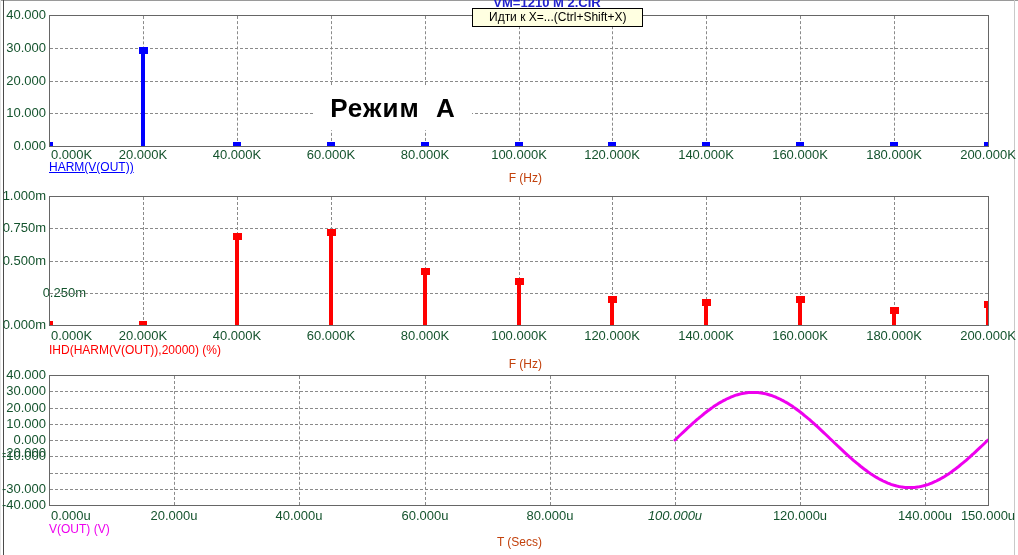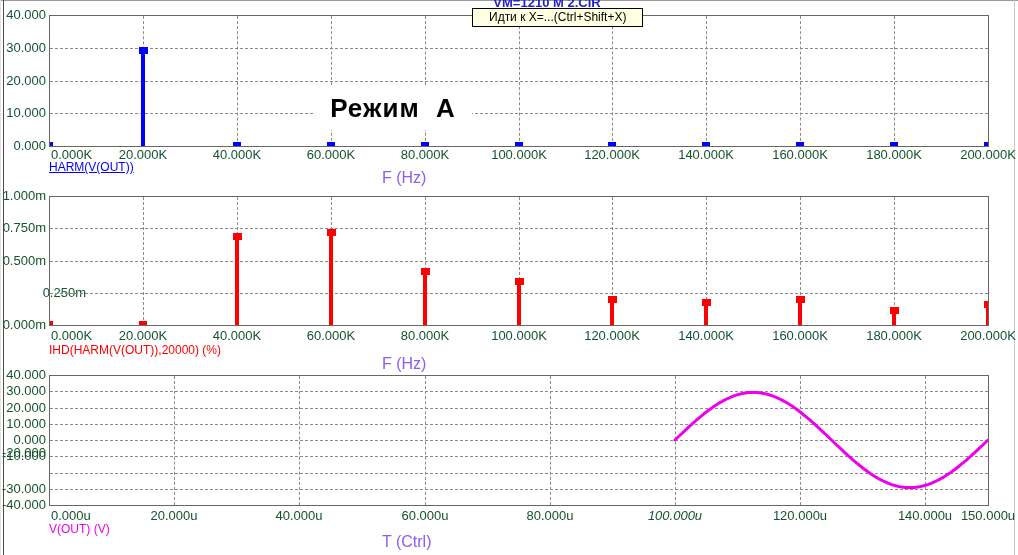--- a/index.html
+++ b/index.html
@@ -23,22 +23,22 @@
 
   .tick{position:absolute;font-size:13px;color:#14532d;white-space:nowrap;line-height:14px;}
   .ylab{left:0;width:46px;text-align:right;}
   .xlab-c{width:80px;text-align:center;}
 
   .series-label{position:absolute;font-size:12px;white-space:nowrap;line-height:14px;z-index:2;}
   #series0{left:49px;top:160px;color:#0000FF;text-decoration:underline;}
   #series1{left:49px;top:343px;color:#FF0000;}
   #series2{left:49px;top:522px;color:#EE00EE;}
 
-  .axis-title{position:absolute;left:382px;width:160px;text-align:left;
-              font-size:16px;color:#8b5cf6;line-height:14px;z-index:2;}
+  .axis-title{position:absolute;left:382px;width:160px;text-align:right;
+              font-size:12px;color:#c2410c;line-height:14px;z-index:2;}
   #xtitle0{top:171px;}
   #xtitle1{top:357px;}
   #xtitle2{top:535px;}
 
   #annotation{position:absolute;left:314px;top:46px;width:158px;height:44px;background:#fff;
               z-index:4;display:flex;align-items:center;justify-content:center;
               font-weight:bold;font-size:26px;color:#000;white-space:pre;letter-spacing:1px;margin-top:40px;}
   #tooltip{position:absolute;left:472px;top:8px;height:17px;background:#FFFFE1;
            border:1px solid #000;z-index:9;font-size:12px;line-height:16px;
            padding:0 16px;color:#000;white-space:nowrap;}
@@ -146,21 +146,21 @@
       <div class="gridv" style="top: 0px; height: 129px; left: 375px;"></div>
       <div class="gridv" style="top: 0px; height: 129px; left: 500px;"></div>
       <div class="gridv" style="top: 0px; height: 129px; left: 625px;"></div>
       <div class="gridv" style="top: 0px; height: 129px; left: 750px;"></div>
       <div class="gridv" style="top: 0px; height: 129px; left: 875px;"></div>
       <svg width="938" height="129" viewBox="0 0 938 129" class="wave">
         <polyline points="625.0,64.0 626.6,62.5 628.1,61.0 629.7,59.5 631.3,58.0 632.8,56.6 634.4,55.1 636.0,53.6 637.5,52.2 639.1,50.7 640.6,49.3 642.2,47.9 643.8,46.5 645.3,45.1 646.9,43.7 648.5,42.4 650.0,41.1 651.6,39.8 653.2,38.5 654.7,37.2 656.3,36.0 657.9,34.8 659.4,33.7 661.0,32.5 662.6,31.4 664.1,30.3 665.7,29.3 667.3,28.3 668.8,27.3 670.4,26.4 672.0,25.5 673.5,24.6 675.1,23.8 676.6,23.0 678.2,22.3 679.8,21.6 681.3,20.9 682.9,20.3 684.5,19.7 686.0,19.2 687.6,18.7 689.2,18.3 690.7,17.9 692.3,17.5 693.9,17.2 695.4,17.0 697.0,16.8 698.6,16.6 700.1,16.5 701.7,16.4 703.3,16.4 704.8,16.4 706.4,16.5 707.9,16.6 709.5,16.8 711.1,17.0 712.6,17.2 714.2,17.5 715.8,17.9 717.3,18.3 718.9,18.7 720.5,19.2 722.0,19.7 723.6,20.3 725.2,20.9 726.7,21.6 728.3,22.3 729.9,23.0 731.4,23.8 733.0,24.6 734.5,25.5 736.1,26.4 737.7,27.3 739.2,28.3 740.8,29.3 742.4,30.3 743.9,31.4 745.5,32.5 747.1,33.7 748.6,34.8 750.2,36.0 751.8,37.2 753.3,38.5 754.9,39.8 756.5,41.1 758.0,42.4 759.6,43.7 761.2,45.1 762.7,46.5 764.3,47.9 765.9,49.3 767.4,50.7 769.0,52.2 770.5,53.6 772.1,55.1 773.7,56.6 775.2,58.0 776.8,59.5 778.4,61.0 779.9,62.5 781.5,64.0 783.1,65.5 784.6,67.0 786.2,68.5 787.8,70.0 789.3,71.4 790.9,72.9 792.5,74.4 794.0,75.8 795.6,77.3 797.1,78.7 798.7,80.1 800.3,81.5 801.8,82.9 803.4,84.3 805.0,85.6 806.5,86.9 808.1,88.2 809.7,89.5 811.2,90.8 812.8,92.0 814.4,93.2 815.9,94.3 817.5,95.5 819.1,96.6 820.6,97.7 822.2,98.7 823.8,99.7 825.3,100.7 826.9,101.6 828.4,102.5 830.0,103.4 831.6,104.2 833.1,105.0 834.7,105.7 836.3,106.4 837.8,107.1 839.4,107.7 841.0,108.3 842.5,108.8 844.1,109.3 845.7,109.7 847.2,110.1 848.8,110.5 850.4,110.8 851.9,111.0 853.5,111.2 855.1,111.4 856.6,111.5 858.2,111.6 859.8,111.6 861.3,111.6 862.9,111.5 864.4,111.4 866.0,111.2 867.6,111.0 869.1,110.8 870.7,110.5 872.3,110.1 873.8,109.7 875.4,109.3 877.0,108.8 878.5,108.3 880.1,107.7 881.7,107.1 883.2,106.4 884.8,105.7 886.4,105.0 887.9,104.2 889.5,103.4 891.0,102.5 892.6,101.6 894.2,100.7 895.7,99.7 897.3,98.7 898.9,97.7 900.4,96.6 902.0,95.5 903.6,94.3 905.1,93.2 906.7,92.0 908.3,90.8 909.8,89.5 911.4,88.2 913.0,86.9 914.5,85.6 916.1,84.3 917.7,82.9 919.2,81.5 920.8,80.1 922.3,78.7 923.9,77.3 925.5,75.8 927.0,74.4 928.6,72.9 930.2,71.4 931.7,70.0 933.3,68.5 934.9,67.0 936.4,65.5 938.0,64.0" fill="none" stroke="#EE00EE" stroke-width="3" stroke-linecap="round"></polyline>
       </svg>
     </div>
   <div class="series-label" id="series2">V(OUT) (V)</div>
-  <div class="axis-title" id="xtitle2">T (Ctrl)</div>
+  <div class="axis-title" id="xtitle2">T (Secs)</div>
 <div class="tick ylab" style="top: 8px;">40.000</div>
     <div class="tick ylab" style="top: 41px;">30.000</div>
     <div class="tick ylab" style="top: 74px;">20.000</div>
     <div class="tick ylab" style="top: 106px;">10.000</div>
     <div class="tick ylab" style="top: 139px;">0.000</div>
     <div class="tick" style="left: 51px; top: 148px;">0.000K</div>
     <div class="tick xlab-c" style="left: 103px; top: 148px;">20.000K</div>
     <div class="tick xlab-c" style="left: 197px; top: 148px;">40.000K</div>
     <div class="tick xlab-c" style="left: 291px; top: 148px;">60.000K</div>
     <div class="tick xlab-c" style="left: 385px; top: 148px;">80.000K</div>

